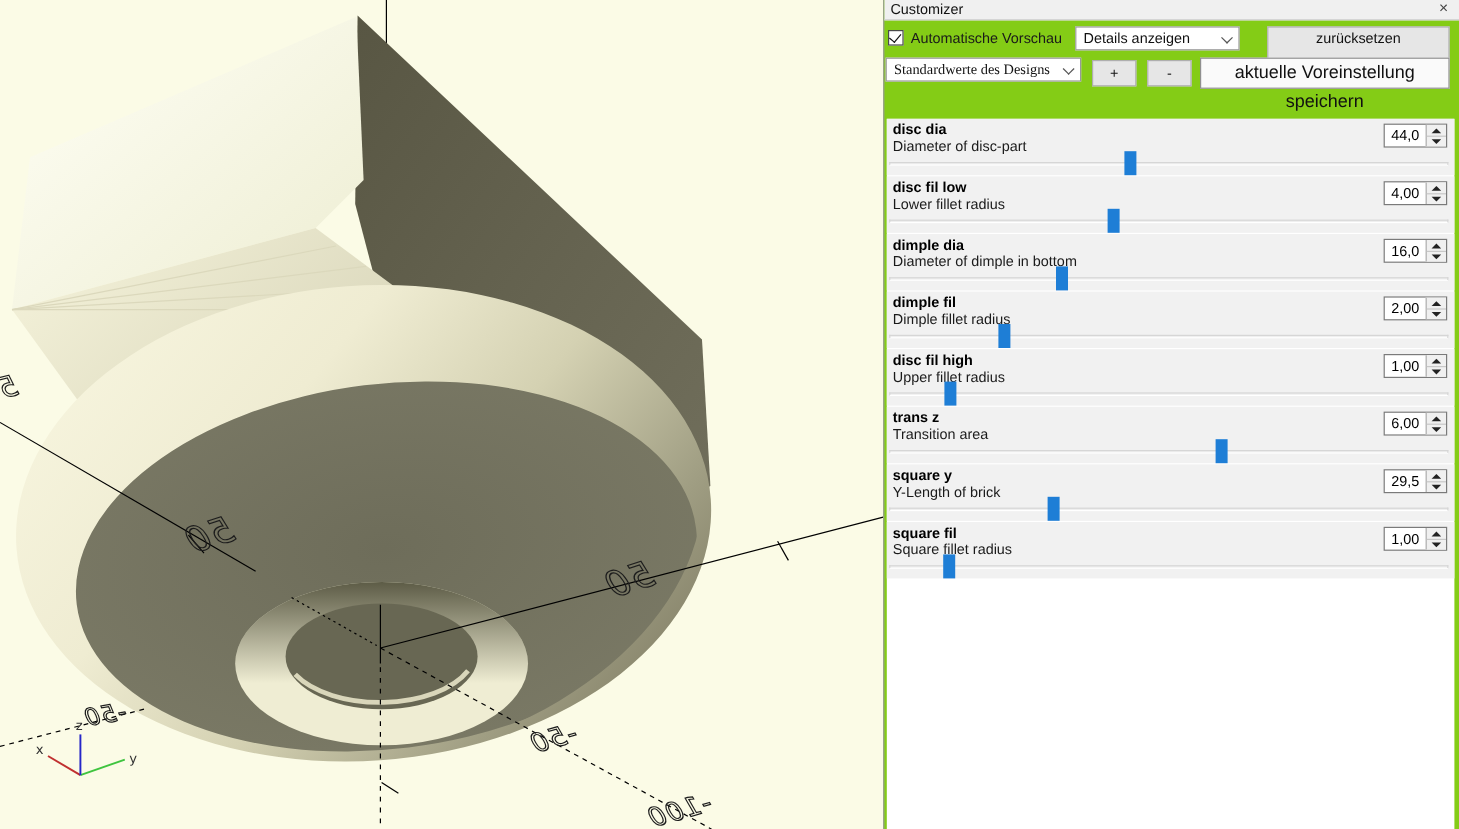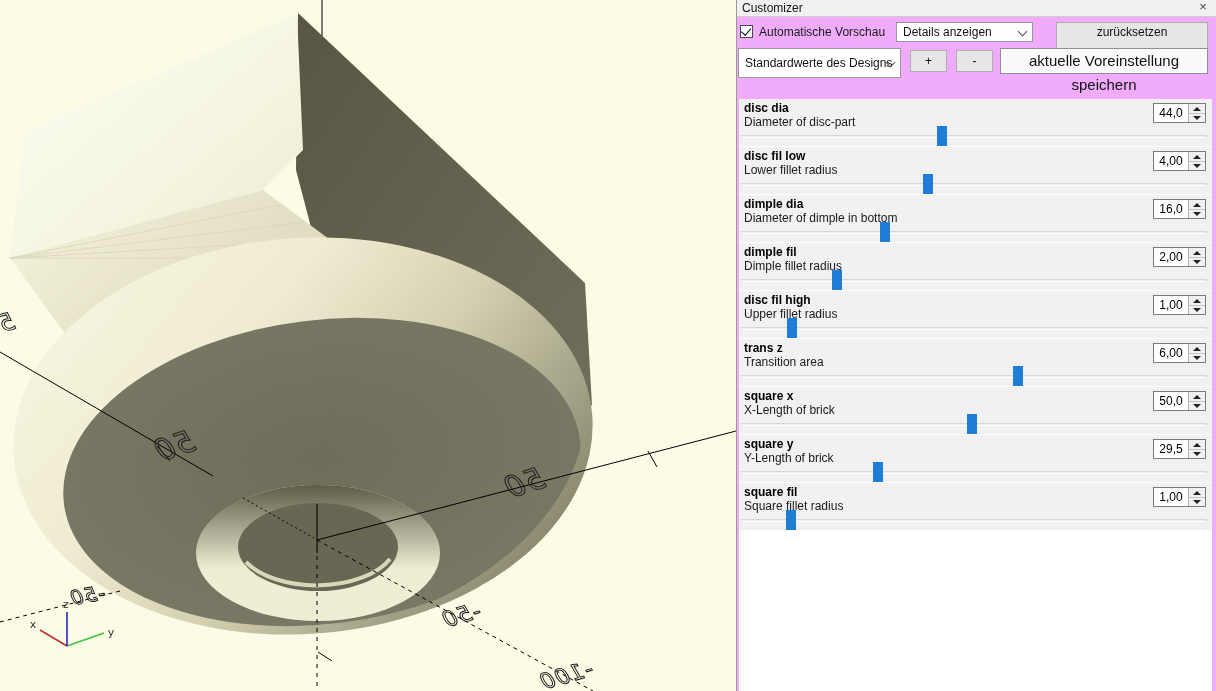--- a/index.html
+++ b/index.html
@@ -3,35 +3,35 @@
 <meta charset="utf-8">
 <style>
   html,body{margin:0;padding:0;}
   body{width:1216px;height:691px;overflow:hidden;font-family:"Liberation Sans",sans-serif;font-size:12px;color:#1a1a1a;background:#f0f0f0;position:relative;}
   
   #viewport{position:absolute;left:0;top:0;width:736px;height:691px;background:#fbfbe6;}
   #viewport svg{display:block;width:736px;height:691px;}
   .tick-label{font-family:"DejaVu Sans",sans-serif;fill:none;stroke:#1c1c1c;stroke-width:1;letter-spacing:1px;}
   .gnomon-label{font-family:"DejaVu Sans",sans-serif;font-size:11px;fill:#333;stroke:none;}
   
-  #panel{position:absolute;left:736px;top:0;width:480px;height:691px;background:#f0abfc;border-left:1px solid #9a9a9a;box-sizing:border-box;}
+  #panel{position:absolute;left:736px;top:0;width:480px;height:691px;background:#84cc16;border-left:1px solid #9a9a9a;box-sizing:border-box;}
   #titlebar{position:absolute;left:0;top:0;width:100%;height:16px;background:#f0f0f0;border-bottom:1px solid #cfcfcf;}
   #titlebar .title{position:absolute;left:5px;top:1px;font-size:12px;color:#111;}
   #close-btn{position:absolute;right:6px;top:0px;width:14px;height:14px;text-align:center;line-height:14px;font-size:13px;color:#444;cursor:pointer;}
   .btn{position:absolute;background:#e6e6e6;border:1px solid #aeaeae;box-sizing:border-box;text-align:center;color:#111;}
   .combo{position:absolute;background:#fff;border:1px solid #999;box-sizing:border-box;color:#111;}
   .combo .val{position:absolute;left:6px;top:50%;transform:translateY(-50%);white-space:nowrap;}
   .combo .chev{position:absolute;right:6px;top:50%;transform:translateY(-58%) rotate(45deg);width:6px;height:6px;border-right:1.4px solid #555;border-bottom:1.4px solid #555;}
   #chk-row{position:absolute;left:3px;top:25px;height:14px;}
   #chk-box{position:absolute;left:0;top:0;width:13px;height:13px;background:#fff;border:1px solid #4a4a4a;box-sizing:border-box;}
   #chk-box .mark{position:absolute;left:2px;top:0px;width:5px;height:8px;border-right:1.8px solid #111;border-bottom:1.8px solid #111;transform:rotate(40deg);}
   #chk-label{position:absolute;left:19px;top:0px;white-space:nowrap;}
   #combo-details{left:159px;top:22px;width:137px;height:20px;}
   #btn-reset{left:319px;top:22px;width:152px;height:36px;line-height:18px;}
-  #combo-preset{left:1px;top:48px;width:163px;height:30px;}
+  #combo-preset{left:1px;top:48px;width:163px;height:20px;font-family:Liberation Serif, serif;}
   #btn-plus{left:173px;top:50px;width:37px;height:22px;line-height:20px;}
   #btn-minus{left:219px;top:50px;width:37px;height:22px;line-height:20px;}
   #btn-save{left:263px;top:48px;width:208px;height:26px;line-height:24px;font-size:15px;background:#fafafa;border:1px solid #8f8f8f;}
   #param-header{position:absolute;left:3px;top:82px;width:471px;height:15px;background:#cde4f7;border-top:1px solid #9dc3e2;box-sizing:border-box;cursor:pointer;}
   #param-header .tri{position:absolute;left:10px;top:4px;width:0;height:0;border-left:5px solid transparent;border-right:5px solid transparent;border-top:7px solid #17344f;}
   #param-header .lbl{position:absolute;left:26px;top:1px;color:#0b2a4a;}
   #param-group{position:absolute;left:2px;top:99px;width:473px;bottom:0;background:#fff;}
   .param-row{position:relative;width:100%;height:47px;background:#f1f1f1;margin-bottom:1px;}
   .param-name{position:absolute;left:5px;top:2px;font-weight:bold;color:#000;white-space:nowrap;}
   .param-desc{position:absolute;left:5px;top:16px;color:#1a1a1a;white-space:nowrap;}
@@ -267,35 +267,20 @@
     </div>
     <div class="spinbox">
       <div class="num">6,00</div>
       <div class="spinner">
         <div class="spin-up"></div>
         <div class="spin-down"></div>
       </div>
     </div>
   </div>
 
-  <div class="param-row">
-    <div class="param-name">square x</div>
-    <div class="param-desc">X-Length of brick</div>
-    <div class="slider">
-      <div class="groove"></div>
-      <div class="handle" style="left: calc(49.6% - 5px); background: rgb(30, 126, 214);"></div>
-    </div>
-    <div class="spinbox">
-      <div class="num">50,0</div>
-      <div class="spinner">
-        <div class="spin-up"></div>
-        <div class="spin-down"></div>
-      </div>
-    </div>
-  </div>
 
   <div class="param-row">
     <div class="param-name">square y</div>
     <div class="param-desc">Y-Length of brick</div>
     <div class="slider">
       <div class="groove"></div>
       <div class="handle" style="left: calc(29.4% - 5px); background: rgb(30, 126, 214);"></div>
     </div>
     <div class="spinbox">
       <div class="num">29,5</div>

